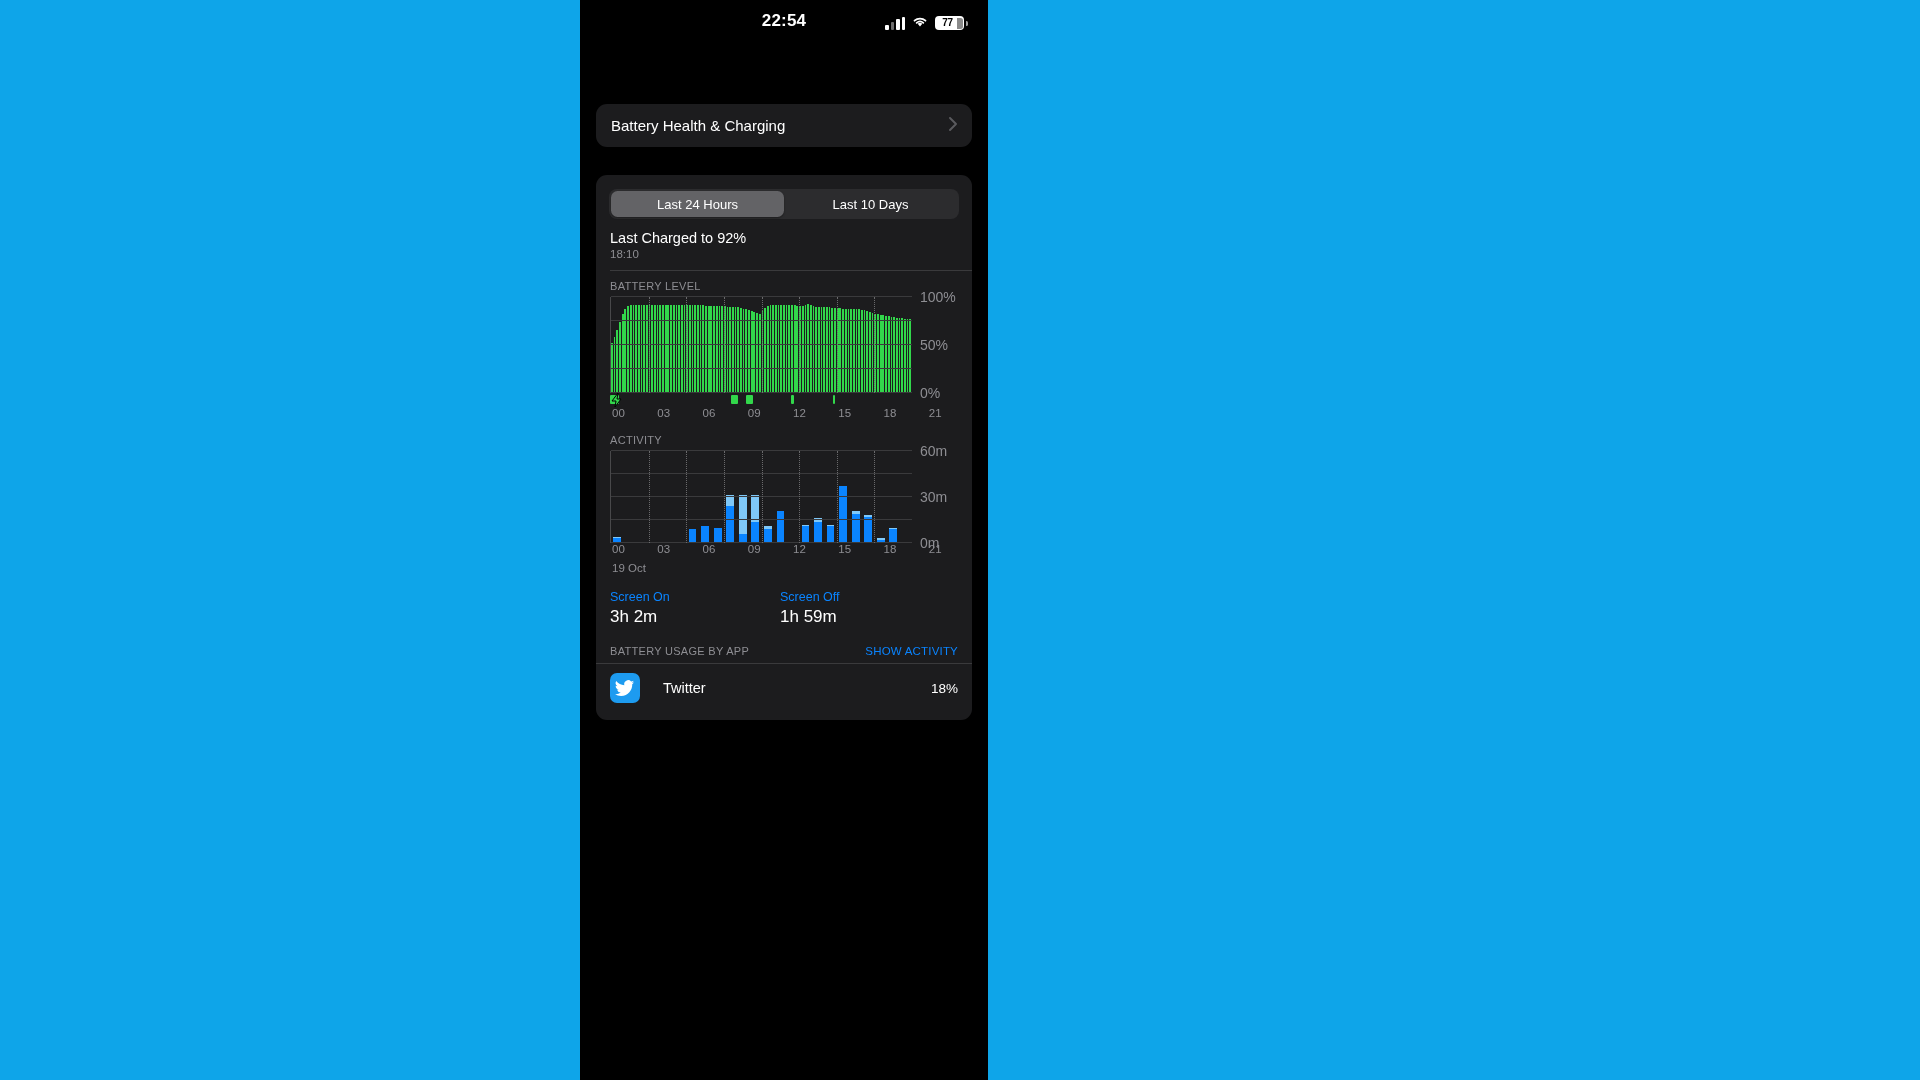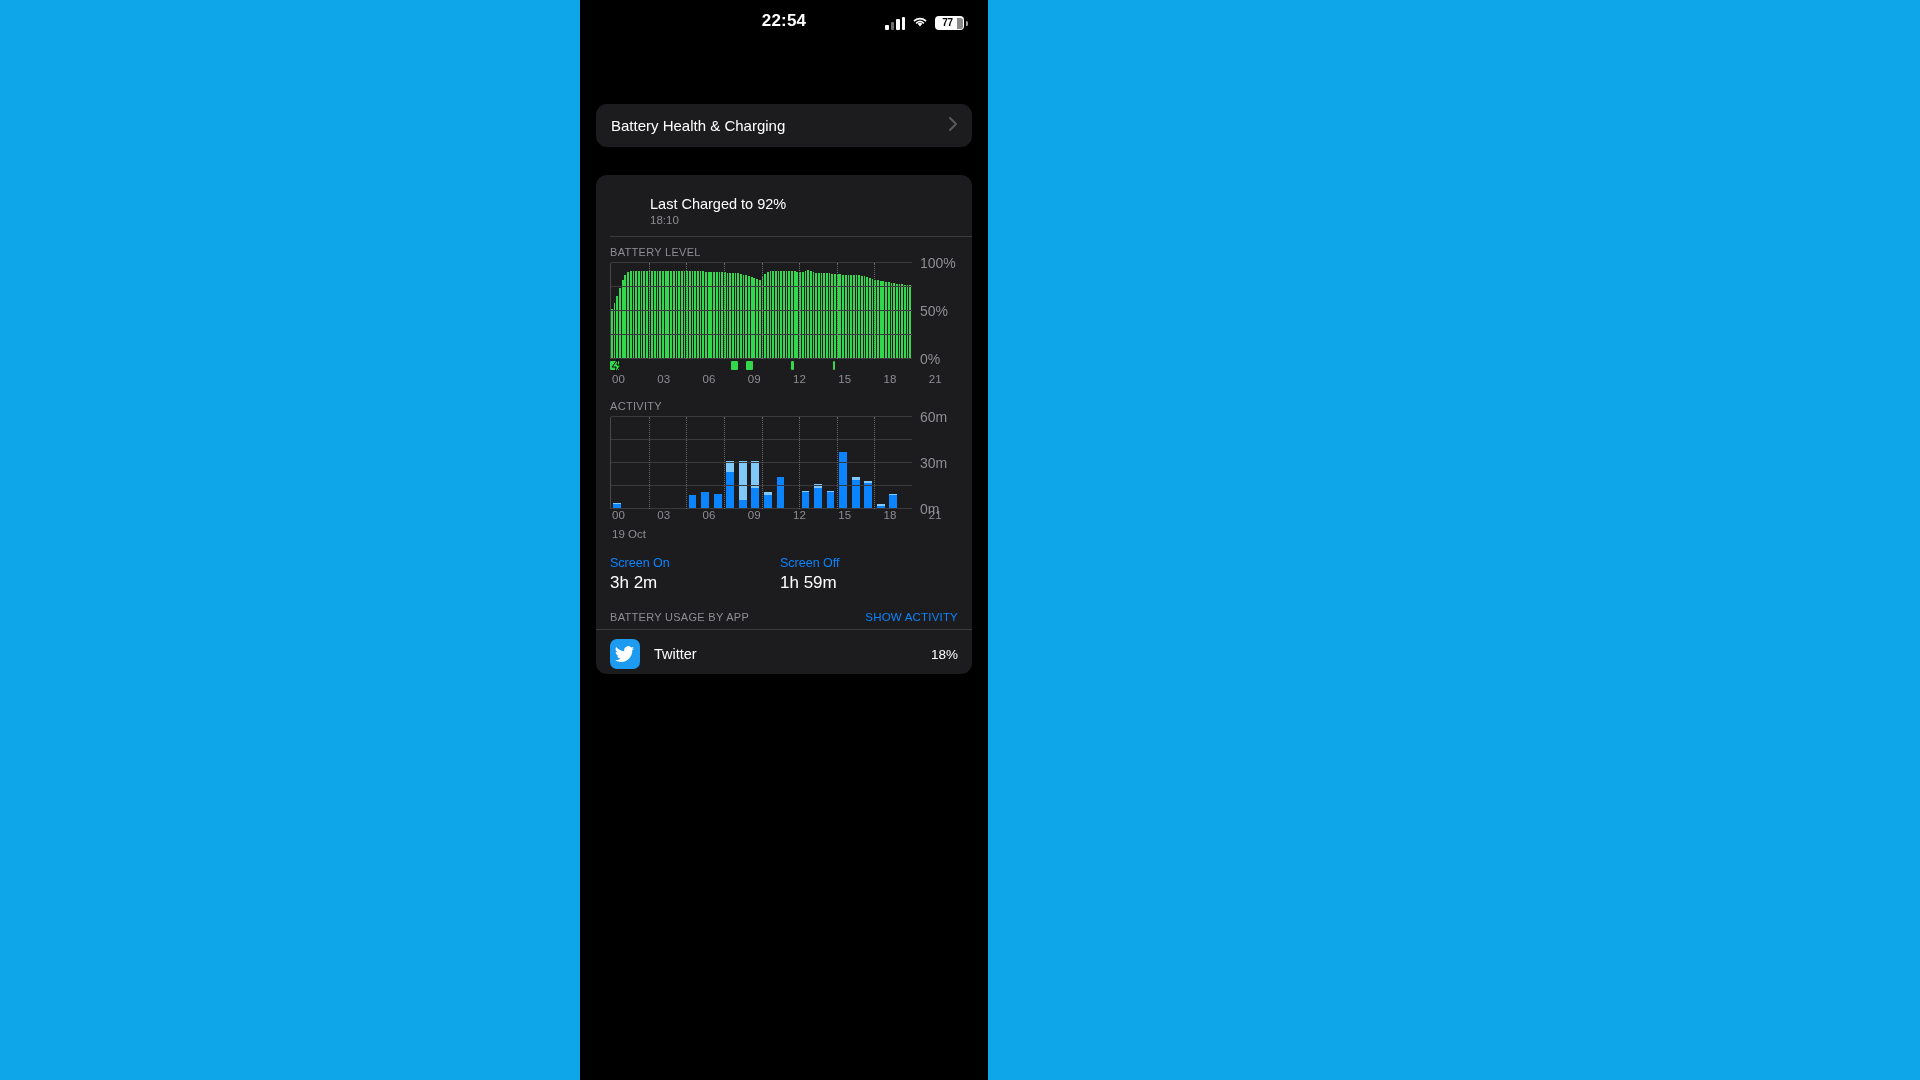--- a/index.html
+++ b/index.html
@@ -162,21 +162,20 @@
     display: flex; align-items: center; justify-content: center;
     font-size: 13px; color: #ffffff;
     border-radius: 6.5px;
   }
   .seg-item.active {
     background: #636366;
     box-shadow: 0 1px 2px rgba(0,0,0,.35);
   }
   .charged {
     padding: 11px 14px 0 14px;
-    margin-left: 40px;
   }
   .charged .t1 { font-size: 14.5px; color: #ffffff; }
   .charged .t2 { font-size: 11.5px; color: #8e8e93; margin-top: 2px; }
 
   .divider { height: 1px; background: #3a3a3c; margin: 10px 0 0 14px; }
 
   .sect-label {
     font-size: 11px; color: #8e8e93;
     letter-spacing: .3px;
     padding: 9px 0 5px 14px;
@@ -255,22 +254,22 @@
 
   .usage-head {
     display: flex; align-items: flex-end; justify-content: space-between;
     padding: 18px 14px 6px 14px;
   }
   .usage-head .l { font-size: 11px; color: #8e8e93; letter-spacing: .3px; }
   .usage-head .r { font-size: 11.5px; color: #0a84ff; letter-spacing: .2px; }
   .applist { border-top: 1px solid #3a3a3c; }
   .approw {
     display: flex; align-items: center;
-    padding: 9px 14px 5px 14px;
-    gap: 14px;
+    padding: 9px 14px 17px 14px;
+    gap: 23px;
   }
   .appicon {
     width: 30px; height: 30px; border-radius: 7px;
     background: #1d9bf0;
     display: flex; align-items: center; justify-content: center;
     flex: 0 0 auto;
   }
   .appname { font-size: 14.5px; color: #ffffff; width: 78px; flex: 0 0 auto; }
   .appbarwrap { flex: 1 1 auto; padding: 0 10px; }
   .appbar { height: 6px; border-radius: 3px; background: #ffffff; }
@@ -320,20 +319,24 @@
               <path d="M1 1 L7 7 L1 13" stroke="#8e8e93" stroke-width="1.9" stroke-linecap="round" stroke-linejoin="round"></path>
             </svg>
           </span>
         </div>
       </div>
 
       <div class="spacer-28"></div>
 
       <div class="card">
 
+        <div class="seg">
+          <div class="seg-item active">Last 24 Hours</div>
+          <div class="seg-item">Last 10 Days</div>
+        </div>
 
         <div class="charged">
           <div class="t1">Last Charged to 92%</div>
           <div class="t2">18:10</div>
         </div>
 
         <div class="divider"></div>
 
         <div class="sect-label">BATTERY LEVEL</div>
         <div class="chart-wrap">

